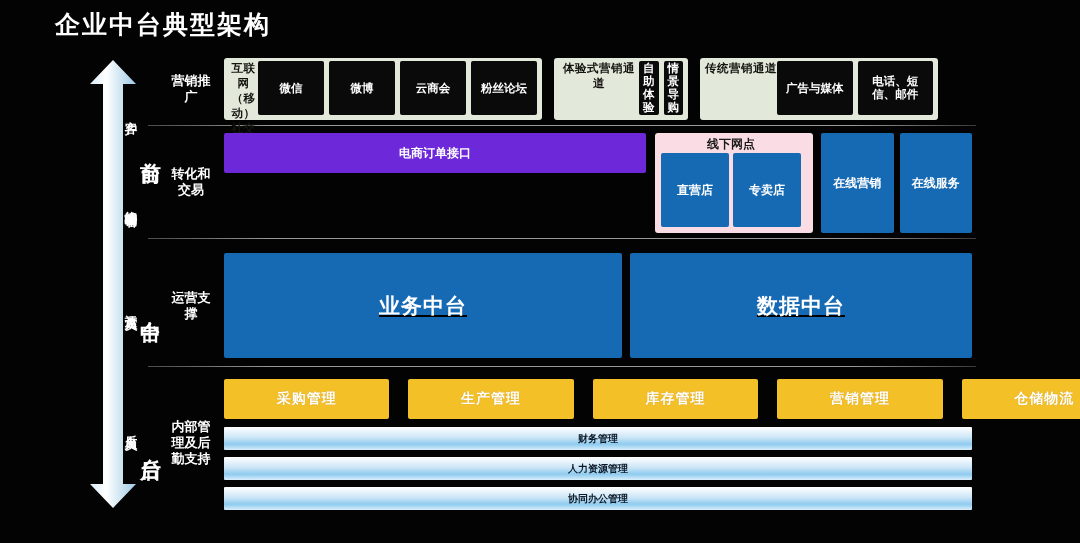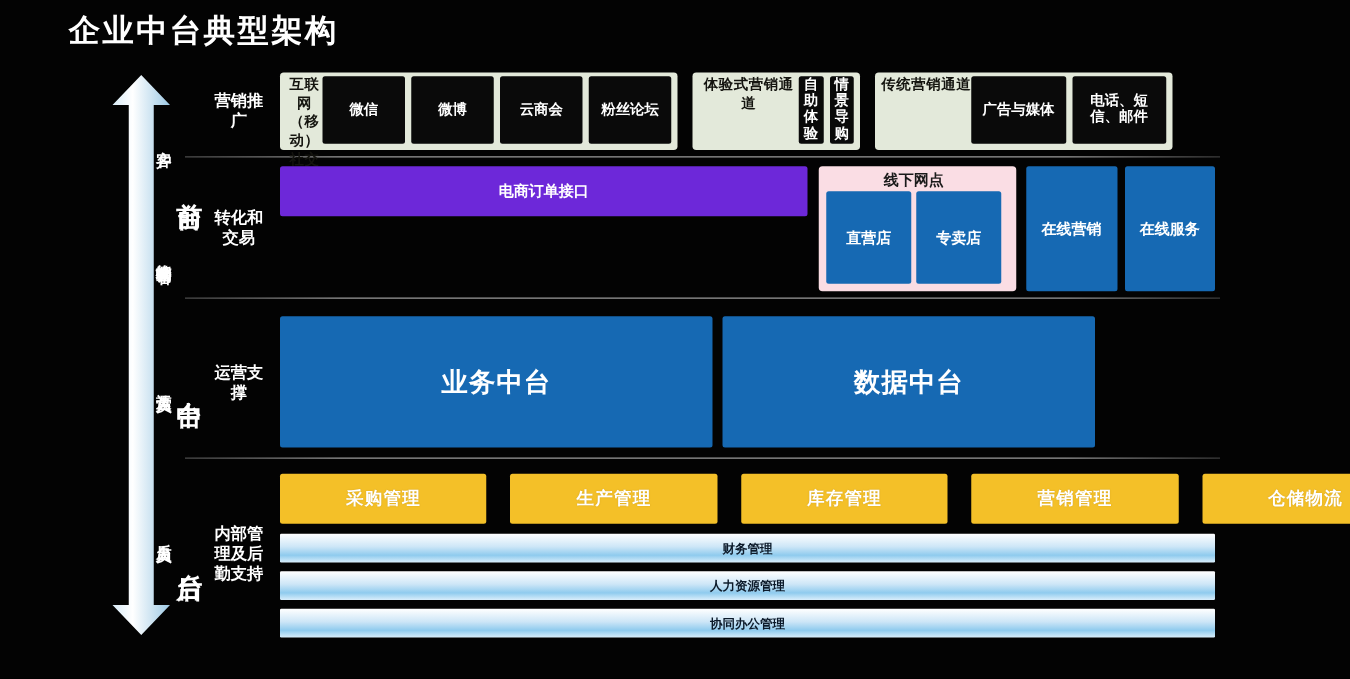--- a/index.html
+++ b/index.html
@@ -136,22 +136,22 @@
   #offline-items .blue-box { flex: 1; }
   #trade-right {
     position: absolute; left: 597px; top: 0; width: 151px; height: 100px;
     display: flex; gap: 6px;
   }
   #trade-right .blue-box { flex: 1; }
 
   
   #row-mid {
     position: absolute; left: 224px; top: 253px;
-    width: 652px; height: 105px;
-    display: flex; gap: 8px;
+    width: 748px; height: 105px;
+    display: flex; gap: 8px; text-decoration: underline;
   }
   .mid-box {
     background: #1669b3; color: #ffffff;
     font-size: 21px; font-weight: bold; letter-spacing: 1px;
     display: flex; align-items: center; justify-content: center;
     border-radius: 2px;
   }
   #mid-biz  { width: 398px; }
   #mid-data { width: 342px; }
 

